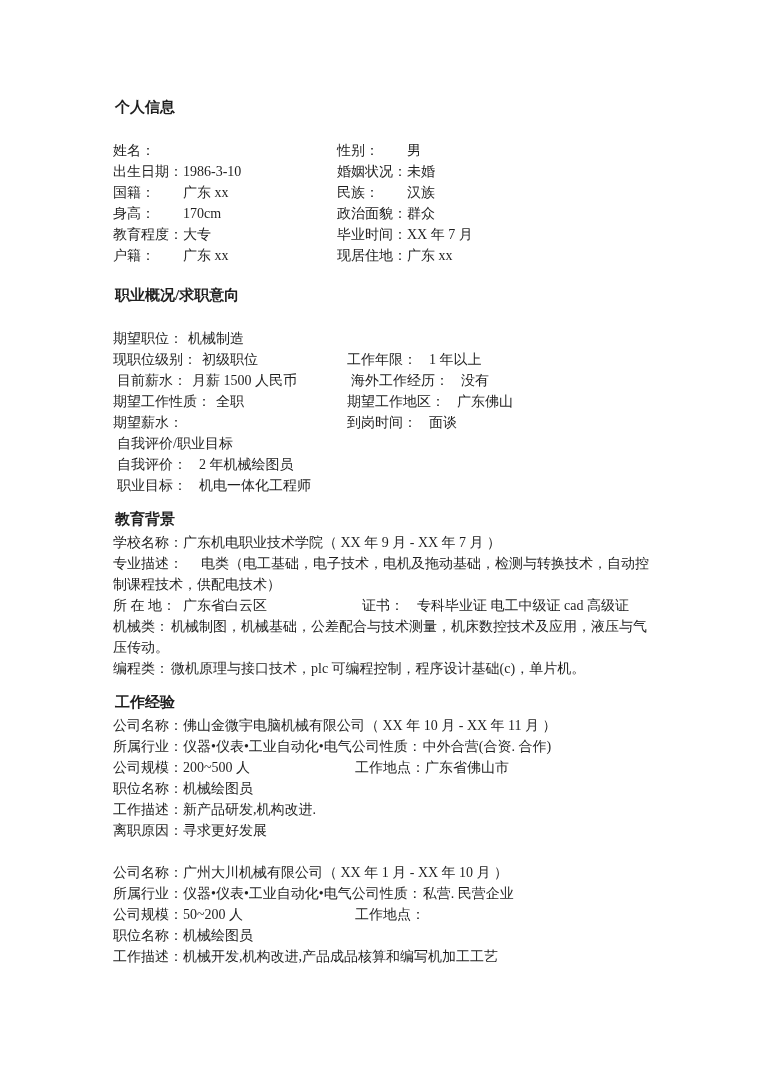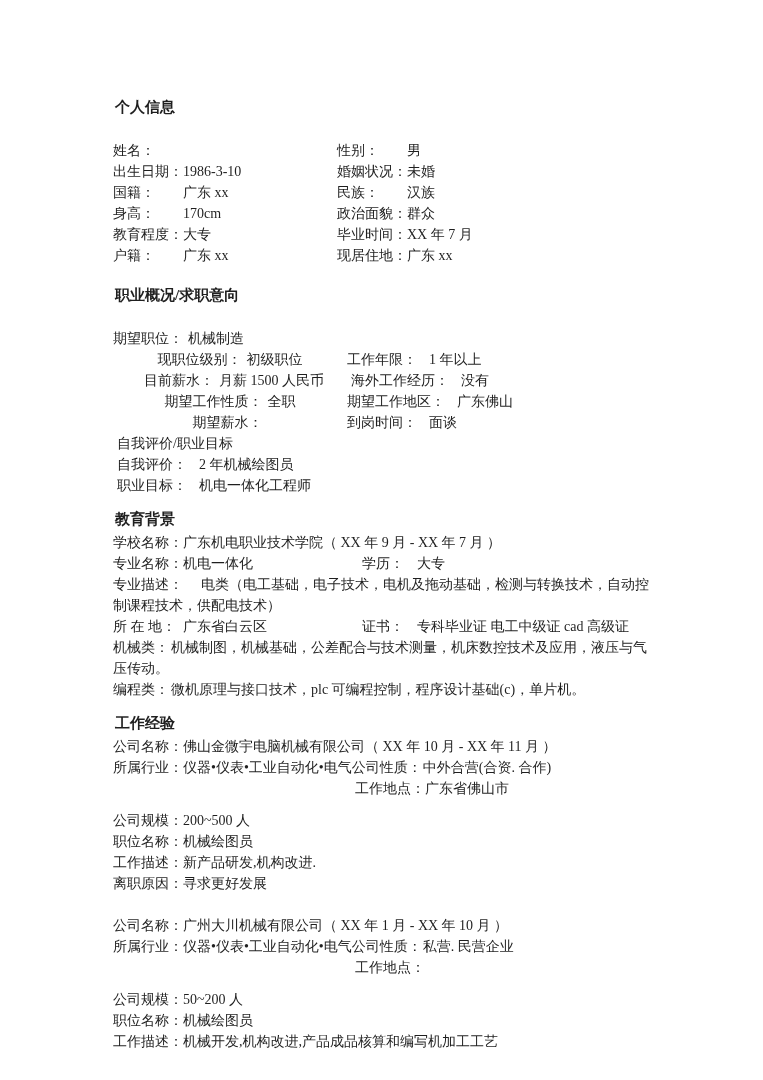--- a/index.html
+++ b/index.html
@@ -28,32 +28,32 @@
   }
   p { margin: 0; }
   .sp20 { height: 20px; }
   .sp17 { height: 17px; }
   .sp11 { height: 11px; }
   .sp21 { height: 21px; }
   
   .lab  { display: inline-block; width: 70px; vertical-align: top; }
   .pv   { display: inline-block; width: 154px; vertical-align: top; }
   
-  .jhalf { display: inline-block; width: 234px; vertical-align: top; text-align: center; }
+  .jhalf { display: inline-block; width: 234px; vertical-align: top; }
   .jlab  { margin-right: 5px; }
   .rlab  { margin-right: 12px; }
   .ind   { padding-left: 4px; }
   
   .ehalf { display: inline-block; width: 249px; vertical-align: top; }
   .elab  { display: inline-block; width: 55px; vertical-align: top; }
   .period{ }
   .dlab  { margin-right: 18px; }
   .ilab  { margin-right: 2px; margin-top: 24px; }
   
-  .whalf { display: inline-block; width: 242px; vertical-align: top; margin-top: 32px; }
+  .whalf { display: inline-block; width: 242px; vertical-align: top; }
   .tlab  { margin-right: 1px; }
 </style>
 </head>
 <body>
 
 <div class="page">
   <div class="doc">
 
     <h2>个人信息</h2>
     <div class="sp20"></div>
@@ -90,21 +90,20 @@
     <p class="ind"><span class="rlab">自我评价：</span><span>2 年机械绘图员</span></p>
 
     <p class="ind"><span class="rlab">职业目标：</span><span>机电一体化工程师</span></p>
 
     <div class="sp11"></div>
 
     <h2>教育背景</h2>
 
     <p><span class="lab">学校名称：</span><span>广东机电职业技术学院</span><span class="period">（ XX 年 9 月 - XX 年 7 月 ）</span></p>
 
-    <p><span class="ehalf"><span class="lab">专业名称：</span><span>机电一体化</span></span><span class="elab">学历：</span><span>大专</span></p>
 
     <p><span class="lab dlab">专业描述：</span><span>电类（电工基础，电子技术，电机及拖动基础，检测与转换技术，自动控制课程技术，供配电技术）</span></p>
 
     <p><span class="ehalf"><span class="lab">所 在 地：</span><span>广东省白云区</span></span><span class="elab">证书：</span><span>专科毕业证 电工中级证 cad 高级证</span></p>
 
     <p><span class="ilab">机械类：</span><span>机械制图，机械基础，公差配合与技术测量，机床数控技术及应用，液压与气压传动。</span></p>
 
     <p><span class="ilab">编程类：</span><span>微机原理与接口技术，plc 可编程控制，程序设计基础(c)，单片机。</span></p>
 
     <div class="sp11"></div>

